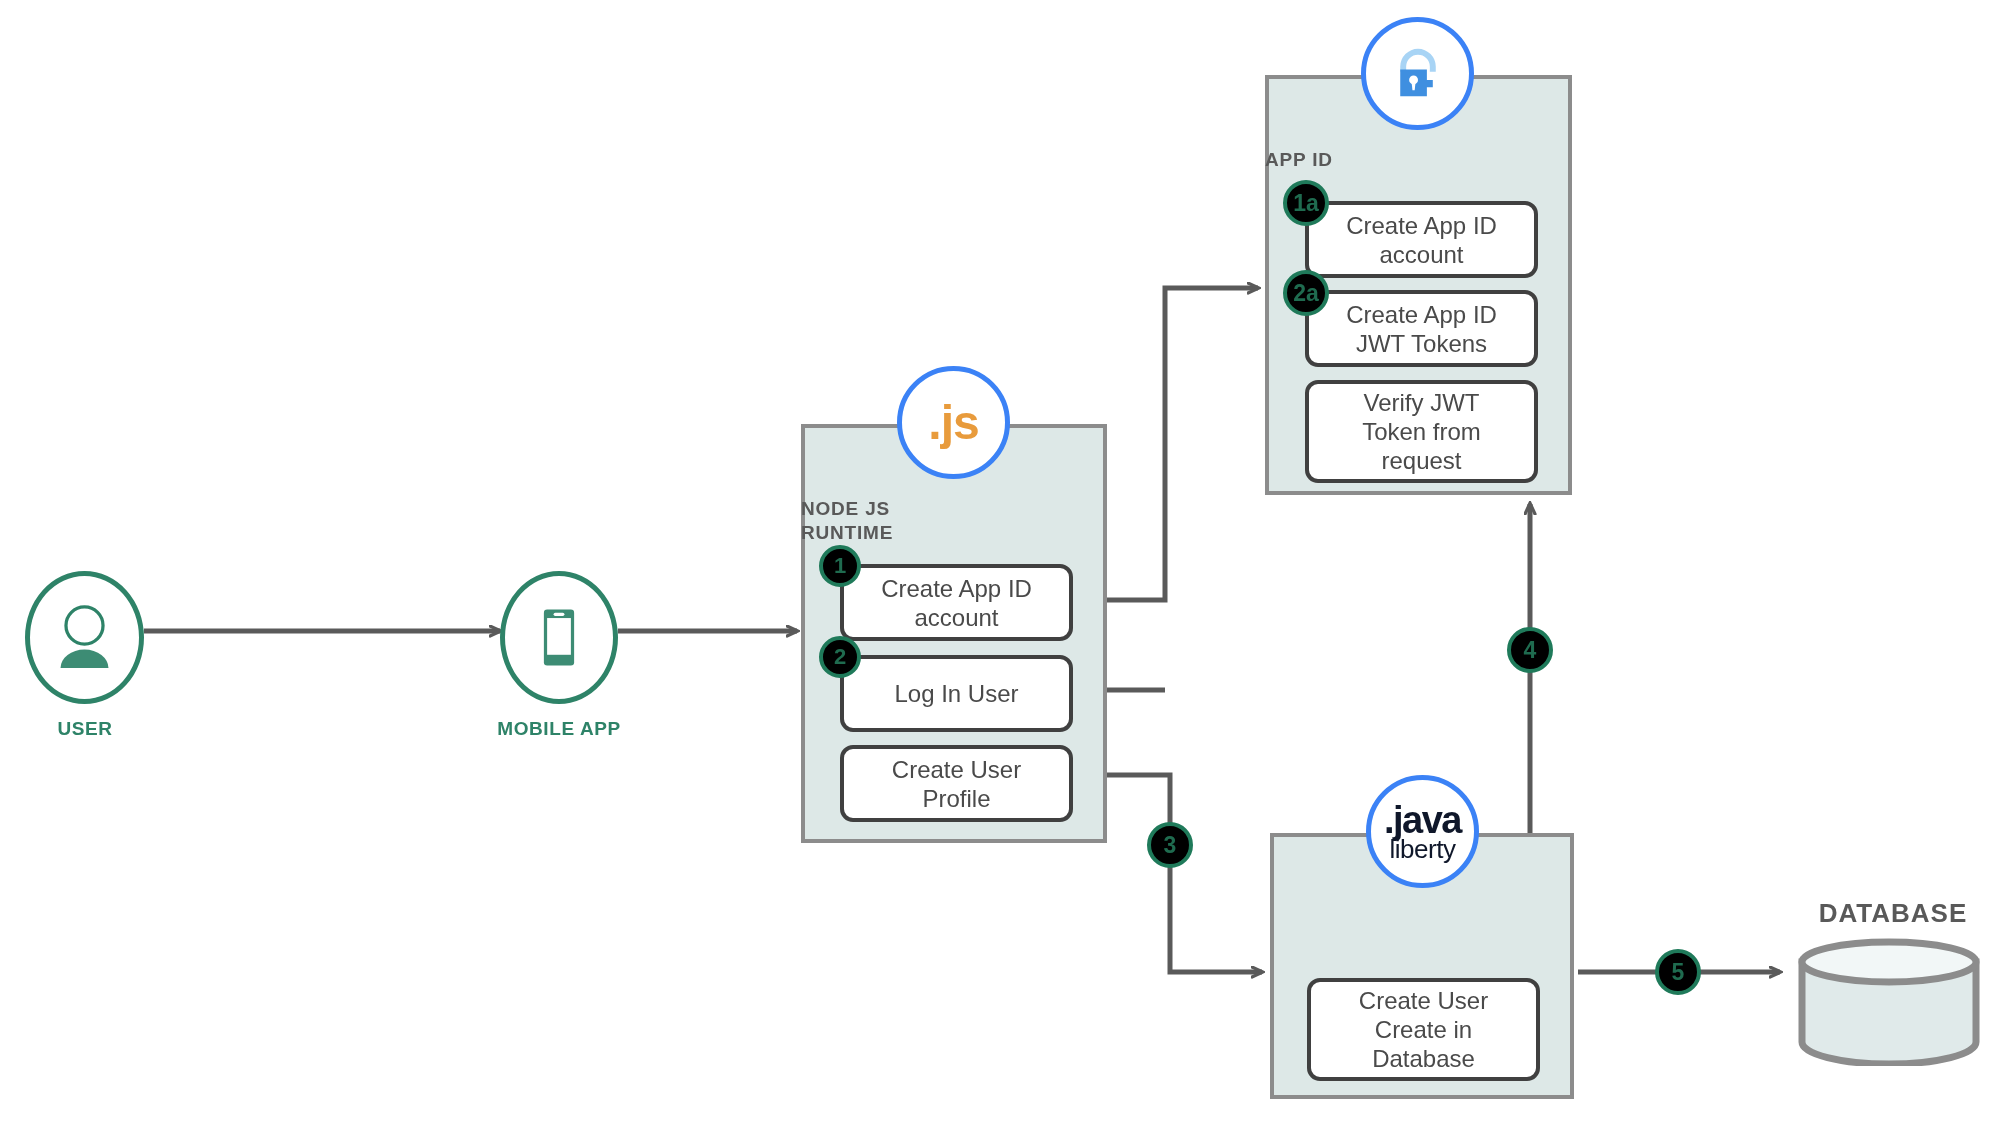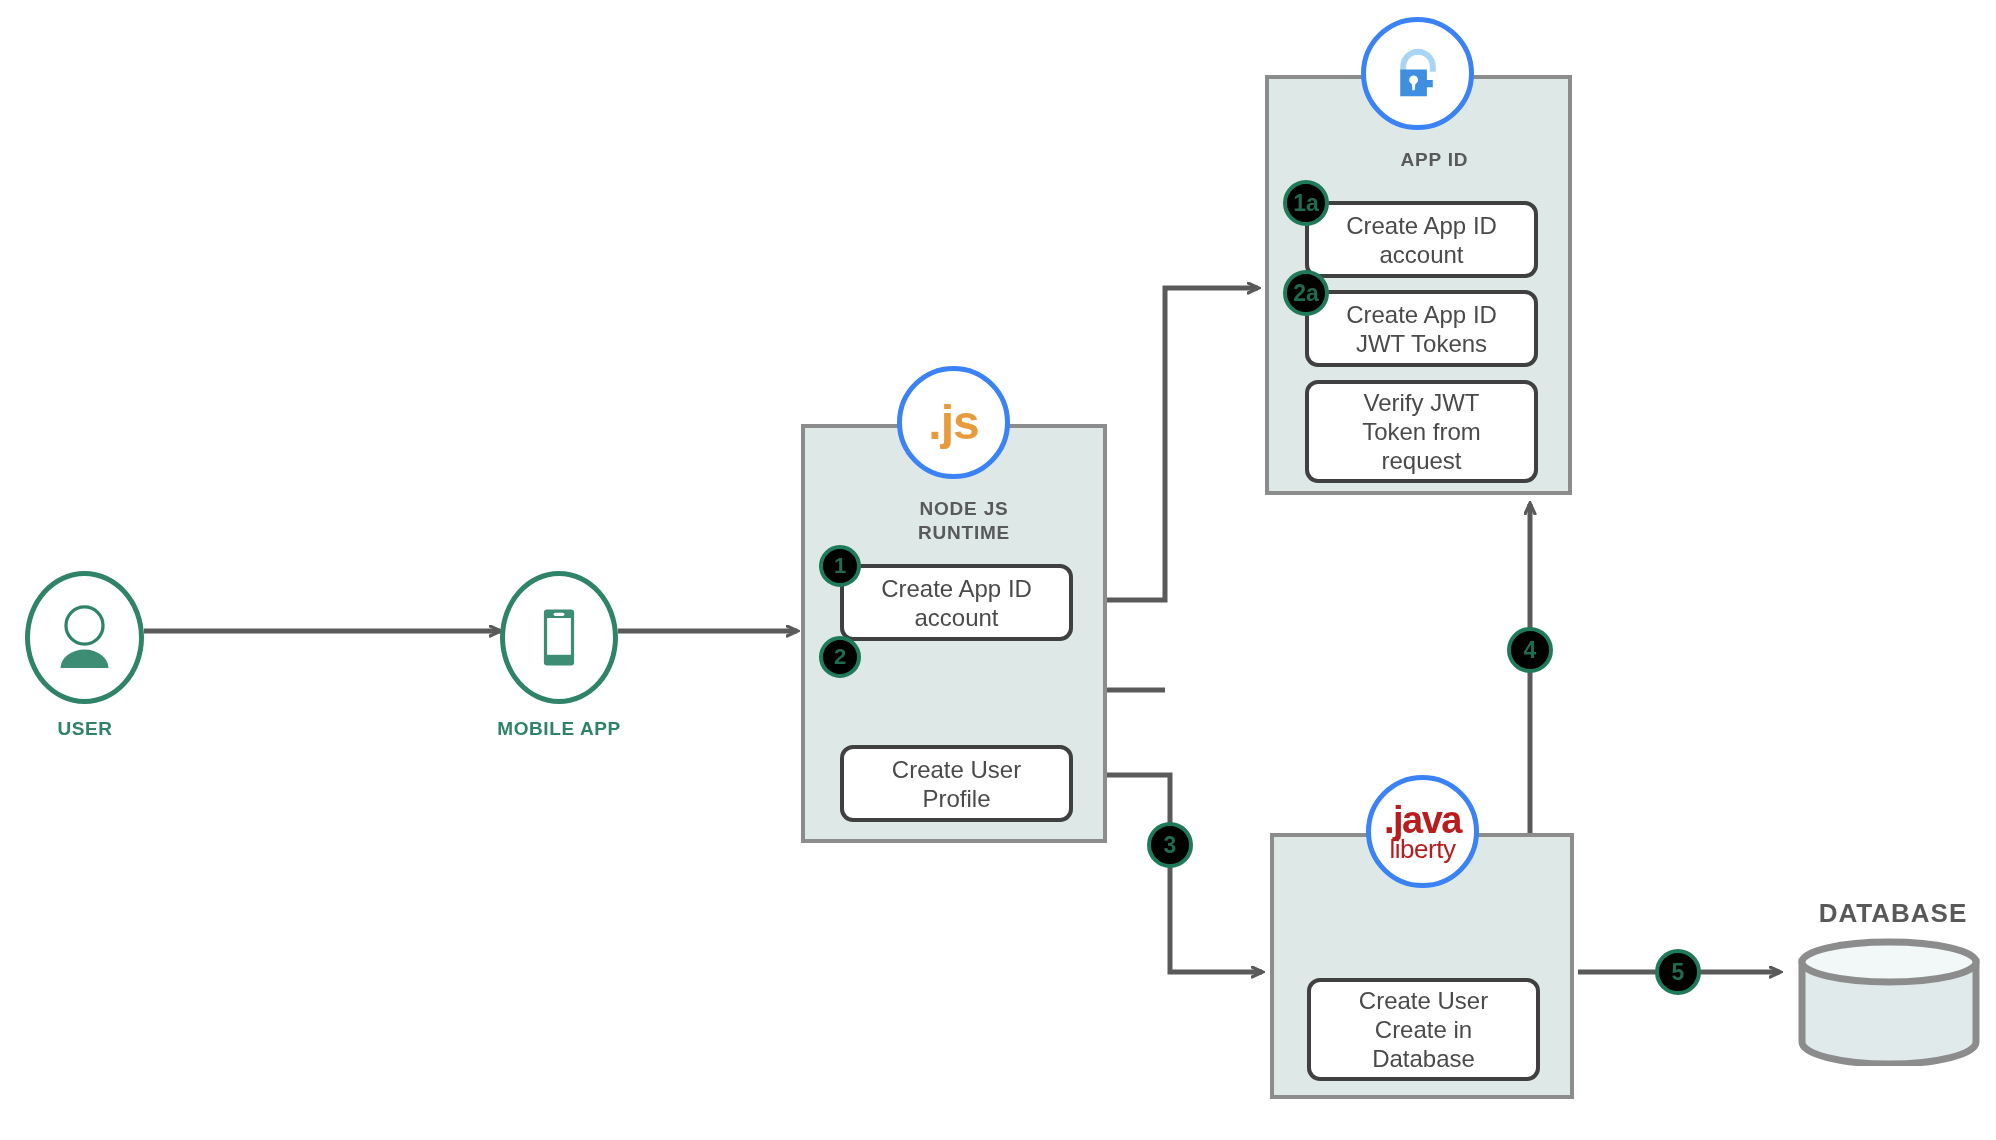--- a/index.html
+++ b/index.html
@@ -20,24 +20,23 @@
     font-weight:bold;font-size:19px;letter-spacing:.6px;
     font-family:"Liberation Sans", sans-serif;
   }
 
   
   .platform{
     position:absolute;background:#DDE8E7;border:4px solid #8C8C8C;
     box-sizing:border-box;
   }
   .platform-title{
-    position:absolute;text-align:center;color:#595959;
+    position:absolute;color:#595959;
     font-weight:bold;font-size:19px;letter-spacing:.8px;line-height:24px;
     font-family:"Liberation Sans", sans-serif;
-    padding-left:16px;
   }
   .logocircle{
     position:absolute;border-radius:50%;background:#ffffff;
     border:5px solid #3b82f6;box-sizing:border-box;
     display:flex;align-items:center;justify-content:center;
   }
 
   
   .card{
     position:absolute;background:#ffffff;border:4px solid #404040;
@@ -58,21 +57,21 @@
   .badge.sm{width:42px;height:42px;font-size:22px;}
   .badge.md{width:46px;height:46px;font-size:23px;}
 
   
   .js-glyph{
     color:#E89B3C;font-weight:bold;font-size:48px;
     font-family:"Liberation Sans", sans-serif;letter-spacing:-1px;
   }
   .java-glyph{
     display:flex;flex-direction:column;align-items:center;
-    line-height:1;color:#b91c1c;
+    line-height:1;color:#0f172a;
   }
   .java-glyph .jv{font-weight:bold;font-size:38px;letter-spacing:-1.5px;}
   .java-glyph .lb{font-size:26px;margin-top:-3px;letter-spacing:-.5px;}
 
   .db-label{
     position:absolute;text-align:center;color:#595959;
     font-weight:bold;font-size:26px;letter-spacing:1px;
     font-family:"Liberation Sans", sans-serif;
   }
 </style>
@@ -134,20 +133,25 @@
   <div class="card" style="left:840px;top:557px;width:233px;height:77px;">
     <div>
       <div>Create App ID</div>
       <div>account</div>
     </div>
   </div>
   <div class="badge sm" style="left:819px;top:545px;">
     <span>1</span>
   </div>
 
+  <div class="card" style="left:840px;top:648px;width:233px;height:77px;">
+    <div>
+      <div>Log In User</div>
+    </div>
+  </div>
   <div class="badge sm" style="left:819px;top:636px;">
     <span>2</span>
   </div>
 
   <div class="card" style="left:840px;top:738px;width:233px;height:77px;">
     <div>
       <div>Create User</div>
       <div>Profile</div>
     </div>
   </div>

